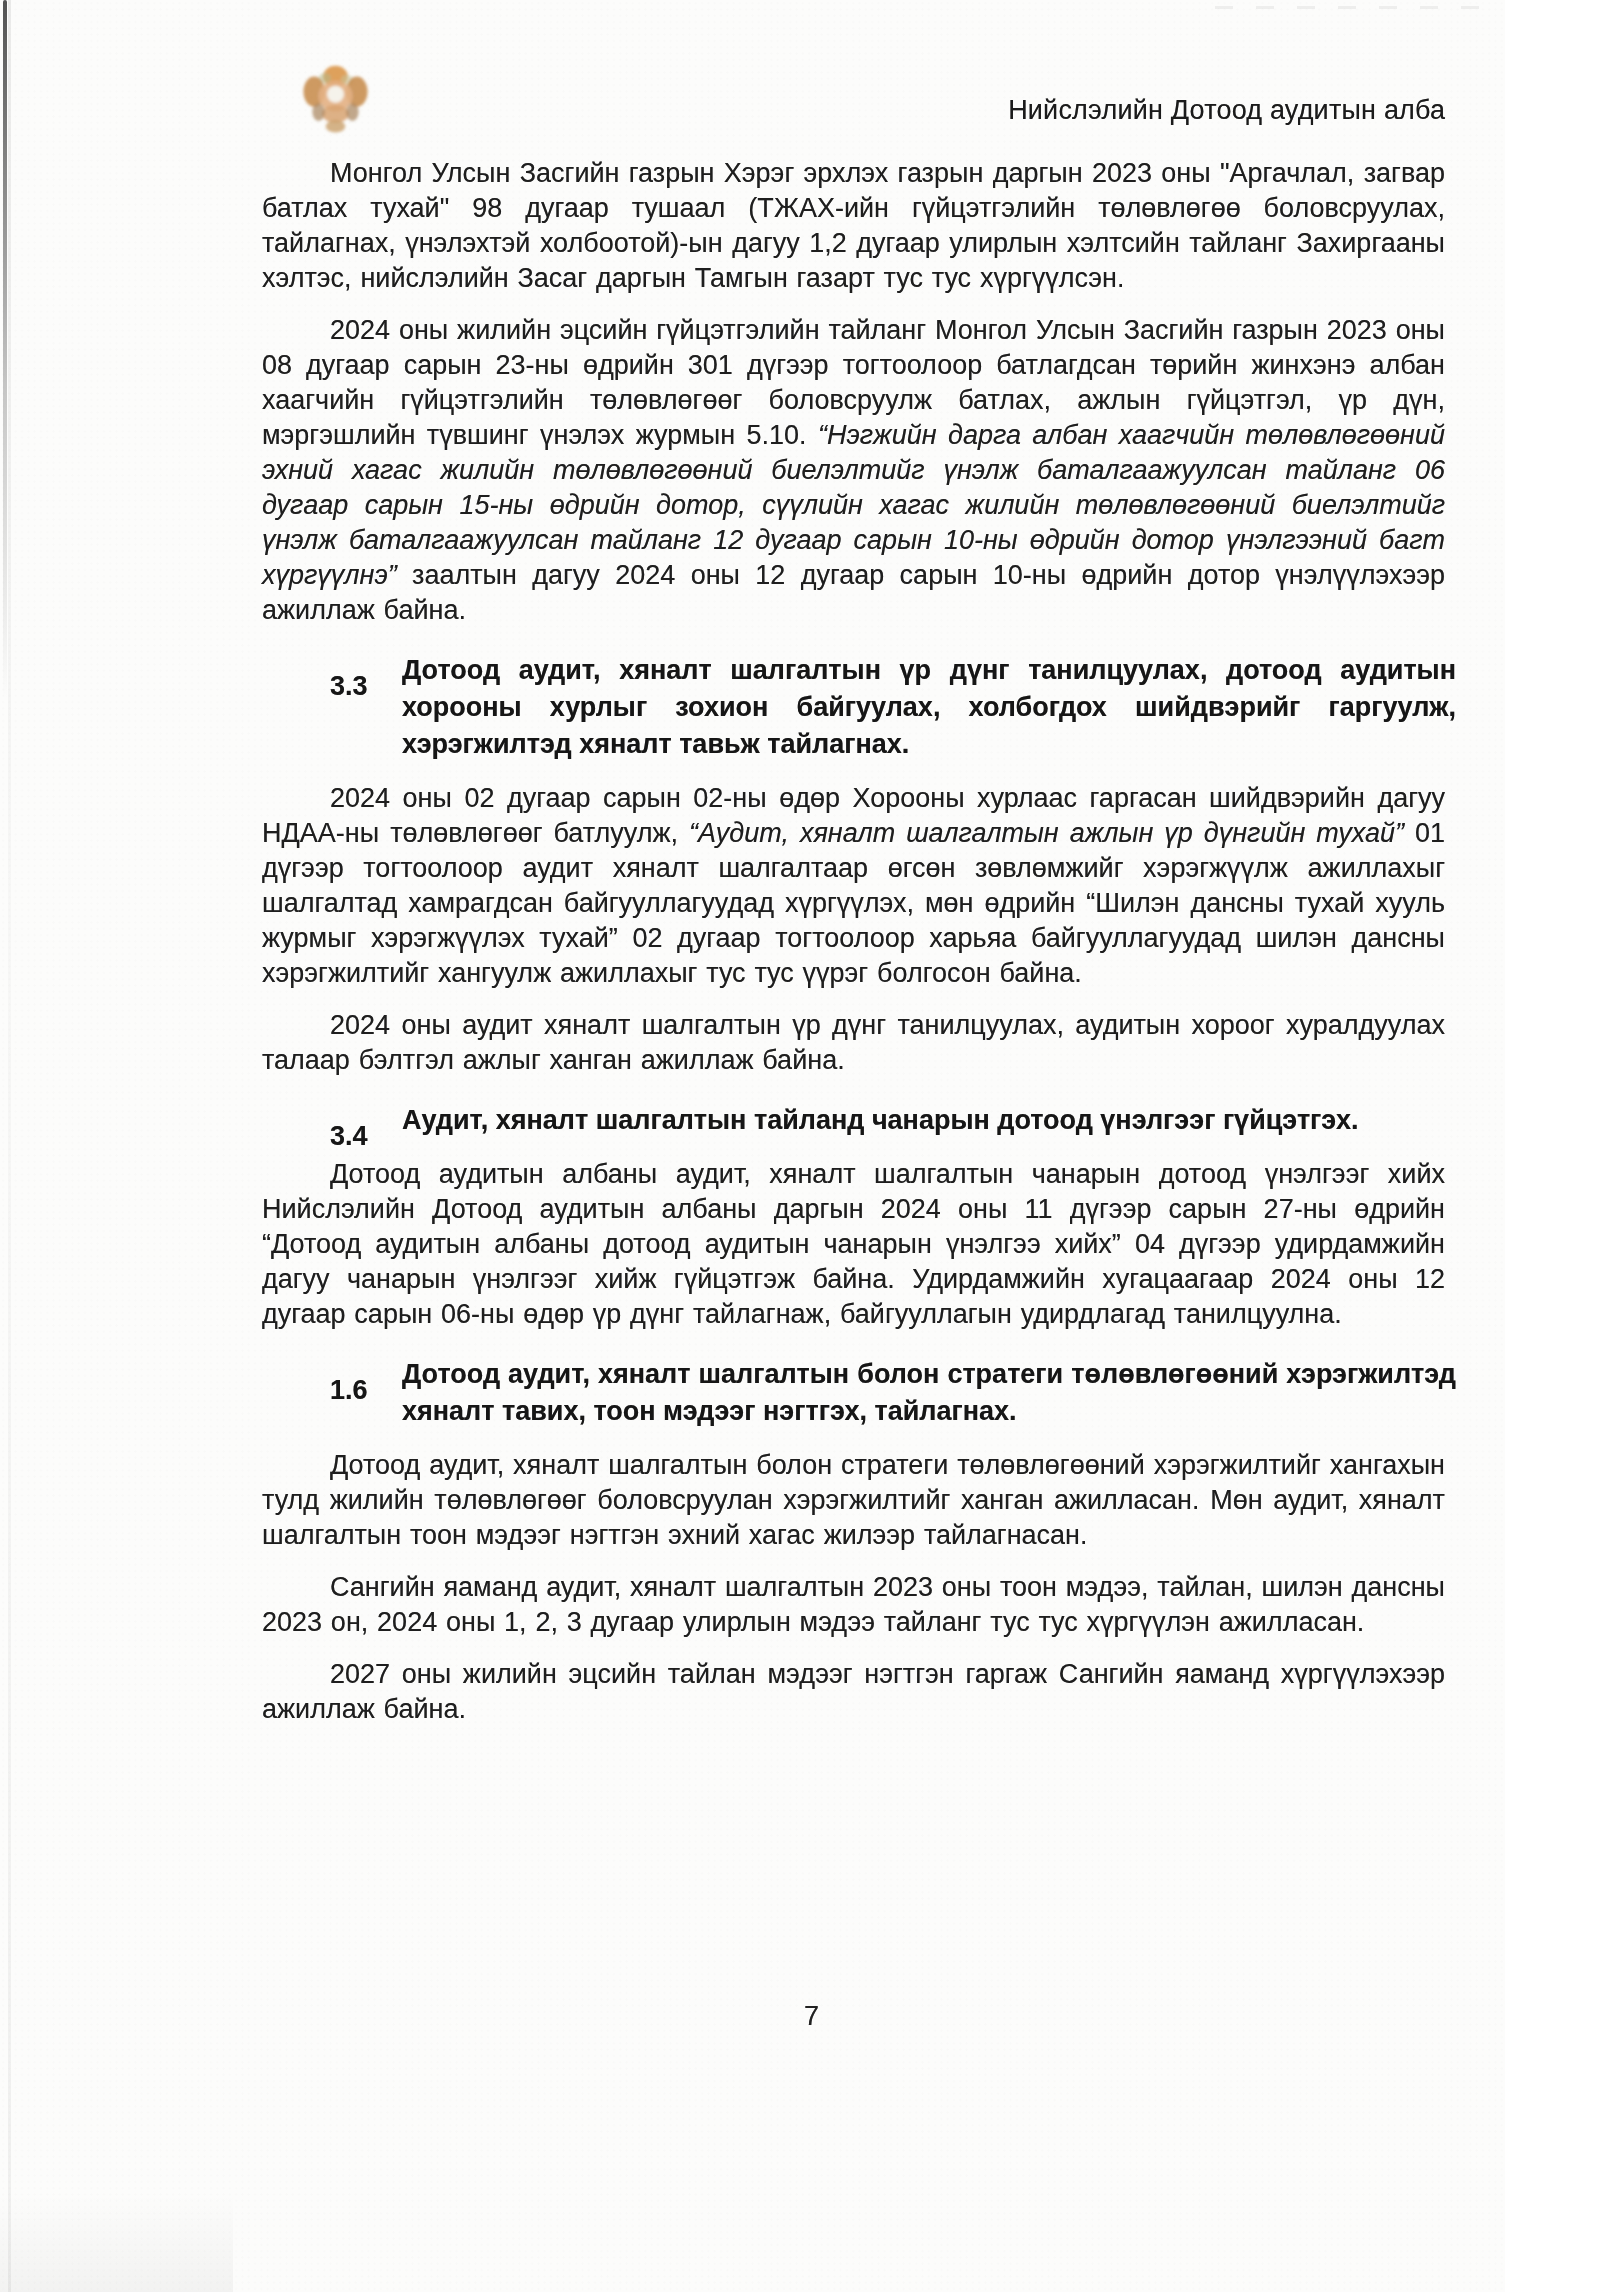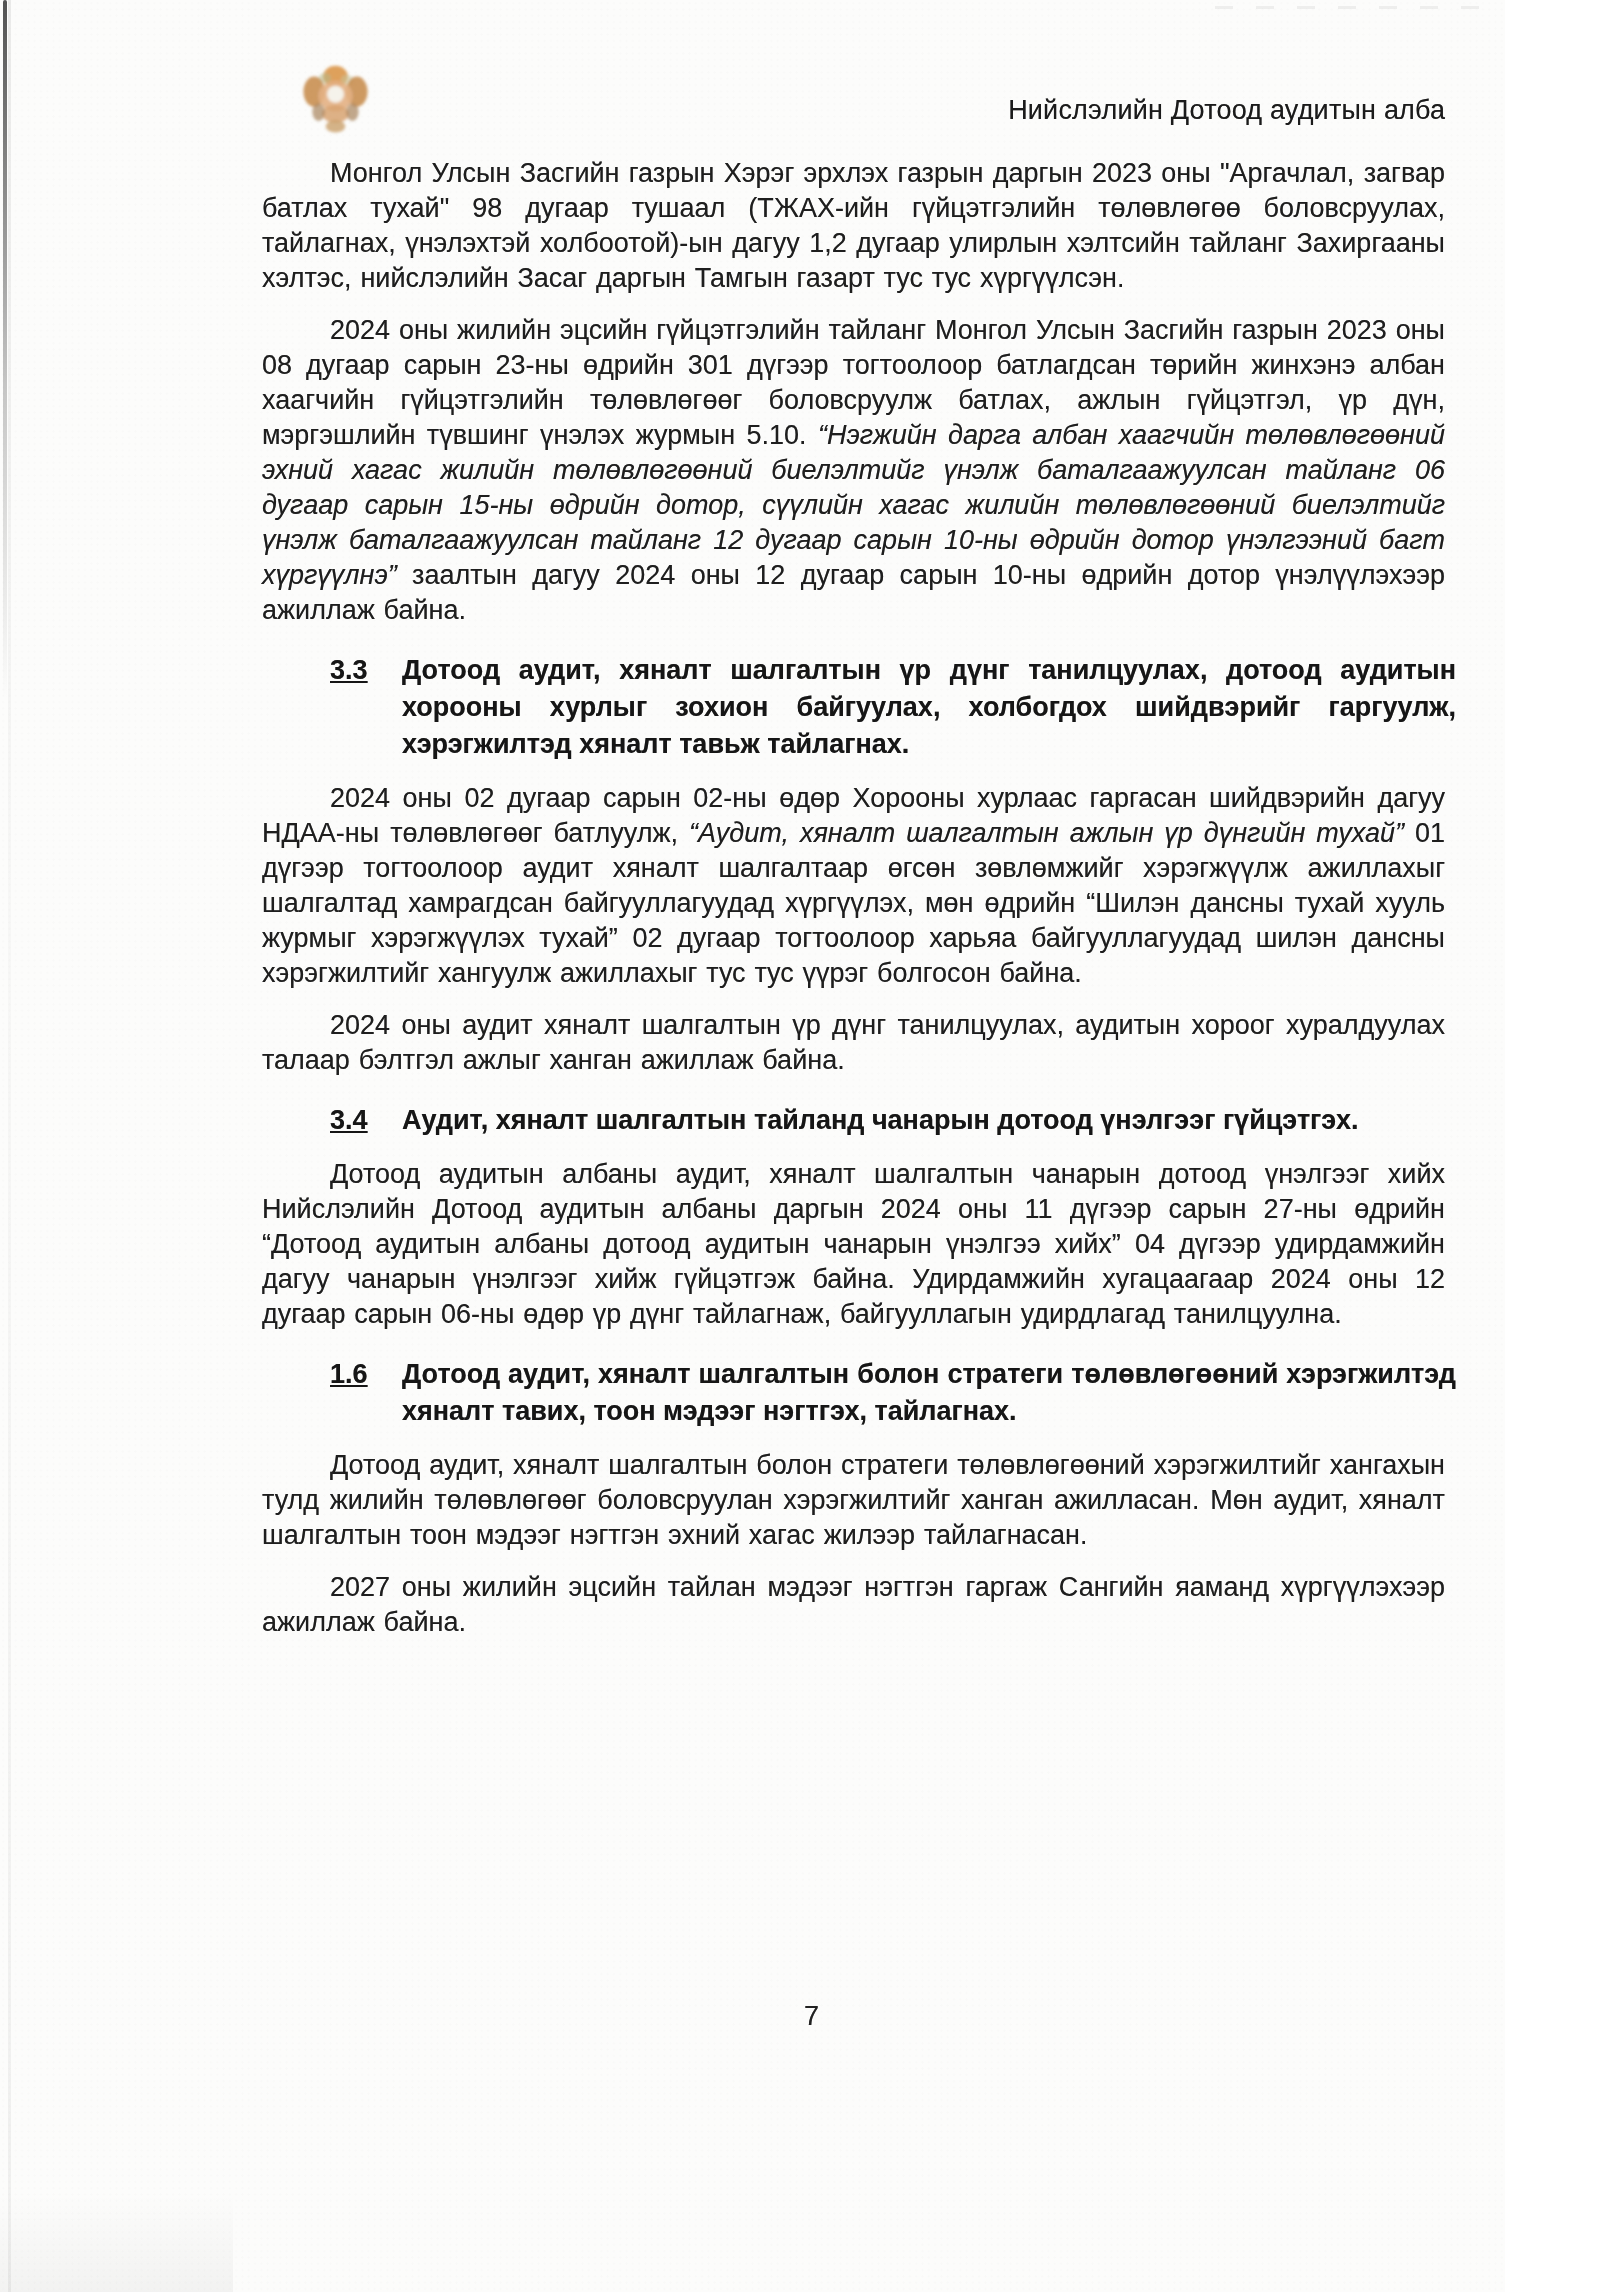--- a/index.html
+++ b/index.html
@@ -38,21 +38,21 @@
   .section {
     position:relative;
     font-weight:bold;
     font-size:27px;
     line-height:37px;
     padding-left:140px;
     margin:24px 0 18px 0;
     color:#161616;
     text-align:justify;
   }
-  .section .num { position:absolute; left:68px; top:0;text-decoration:underline; }
+  .section .num { position:absolute; left:68px; top:16px; }
   .page-number {
     position:absolute; top:2001px; left:0; width:1623px;
     text-align:center; font-size:27px; color:#222;
     text-shadow: 0 0 0.4px rgba(30,30,30,0.55);
   }
   .emblem { position:absolute; left:299px; top:61px; width:73px; height:79px; }
   .scan-left-line {
     position:absolute; left:2.7px; top:0; width:4.5px; height:699px;
     background:linear-gradient(180deg, rgba(35,35,35,0.78), rgba(70,70,70,0.30) 55%, rgba(120,120,120,0) 100%);
     border-radius:2.7px;
@@ -129,20 +129,21 @@
 
     <p class="para">Дотоод аудитын албаны аудит, хяналт шалгалтын чанарын дотоод үнэлгээг хийх Нийслэлийн Дотоод аудитын албаны даргын 2024 оны 11 дүгээр сарын 27-ны өдрийн “Дотоод аудитын албаны дотоод аудитын чанарын үнэлгээ хийх” 04 дүгээр удирдамжийн дагуу чанарын үнэлгээг хийж гүйцэтгэж байна. Удирдамжийн хугацаагаар 2024 оны 12 дугаар сарын 06-ны өдөр үр дүнг тайлагнаж, байгууллагын удирдлагад танилцуулна.</p>
 
     <div class="section">
       <span class="num">1.6</span>
       <span>Дотоод аудит, хяналт шалгалтын болон стратеги төлөвлөгөөний хэрэгжилтэд хяналт тавих, тоон мэдээг нэгтгэх, тайлагнах.</span>
     </div>
 
     <p class="para">Дотоод аудит, хяналт шалгалтын болон стратеги төлөвлөгөөний хэрэгжилтийг хангахын тулд жилийн төлөвлөгөөг боловсруулан хэрэгжилтийг ханган ажилласан. Мөн аудит, хяналт шалгалтын тоон мэдээг нэгтгэн эхний хагас жилээр тайлагнасан.</p>
 
+    <p class="para">Сангийн яаманд аудит, хяналт шалгалтын 2023 оны тоон мэдээ, тайлан, шилэн дансны 2023 он, 2024 оны 1, 2, 3 дугаар улирлын мэдээ тайланг тус тус хүргүүлэн ажилласан.</p>
 
     <p class="para">2027 оны жилийн эцсийн тайлан мэдээг нэгтгэн гаргаж Сангийн яаманд хүргүүлэхээр ажиллаж байна.</p>
 
   </div>
 
   <div class="page-number">7</div>
 
 </div>
 
 

